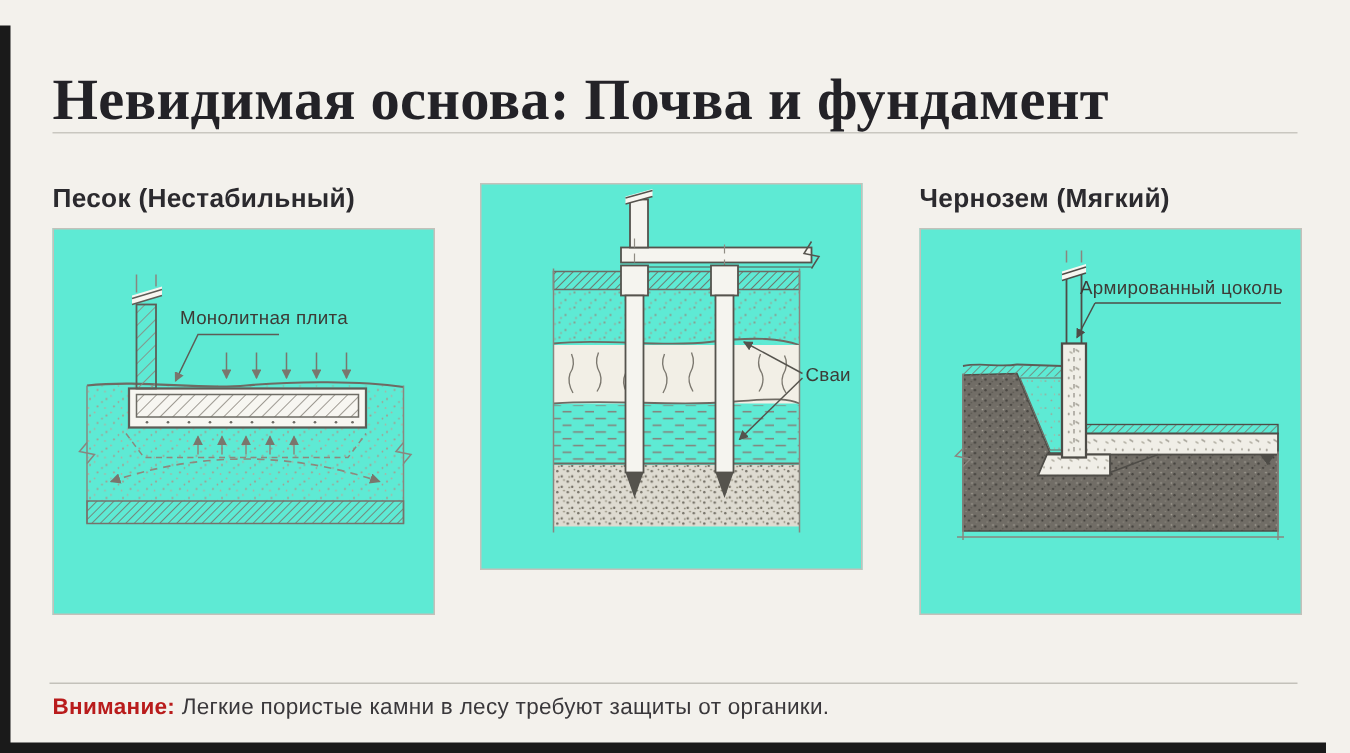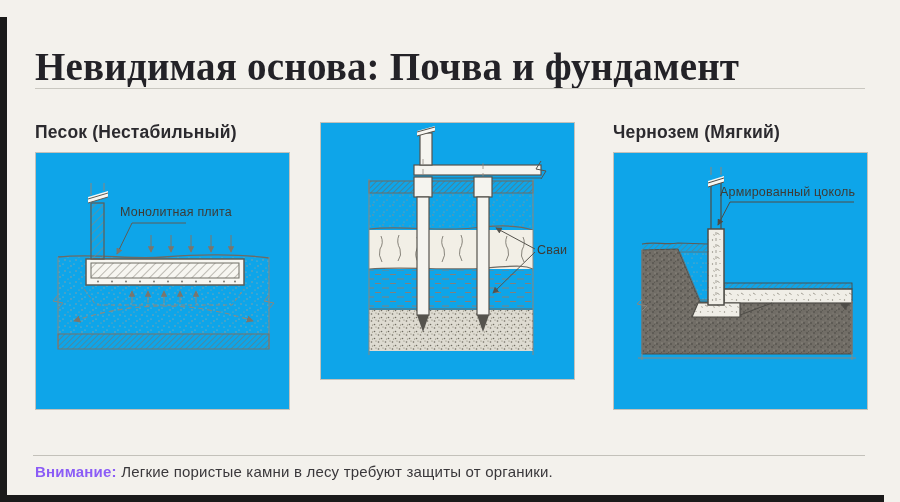--- a/index.html
+++ b/index.html
@@ -16,31 +16,31 @@
     font-weight:bold;font-size:39px;letter-spacing:.2px;color:#232227;white-space:nowrap;
   }
   .title-rule{position:absolute;left:35px;top:88px;width:830px;height:1px;background:#c9c7c0;}
   .panel{position:absolute;top:122px;width:255px;}
   .panel-1{left:35px;}
   .panel-2{left:320px;}
   .panel-3{left:581px;margin-left:32px;}
   .panel-title{font-size:17.5px;font-weight:bold;color:#2b2a2e;letter-spacing:.2px;margin:0 0 9px 0;}
   .panel-box{
     position:relative;width:253px;height:256px;
-    background:#0ea5e9;border:1px solid #c3c1ba;
+    background:#5eead4;border:1px solid #c3c1ba;
   }
   .callout{
     position:absolute;font-size:12.5px;color:#3d3b36;white-space:nowrap;letter-spacing:.2px;
   }
   .co-1{left:84px;top:52px;}
   .co-2{left:216px;top:120px;}
   .co-3{left:106px;top:32px;}
   .sep-rule{position:absolute;left:33px;top:455px;width:832px;height:1px;background:#c3c1ba;}
   .warning{position:absolute;left:35px;top:463px;font-size:15px;color:#3a383b;letter-spacing:.2px;}
-  .warning .w-label{font-weight:bold;color:#8b5cf6;}
+  .warning .w-label{font-weight:bold;color:#b91c1c;}
   svg{display:block;}
 </style>
 </head>
 <body>
 
 <div class="page">
 
   <div class="accent-left"></div>
   <div class="accent-bottom"></div>
 

